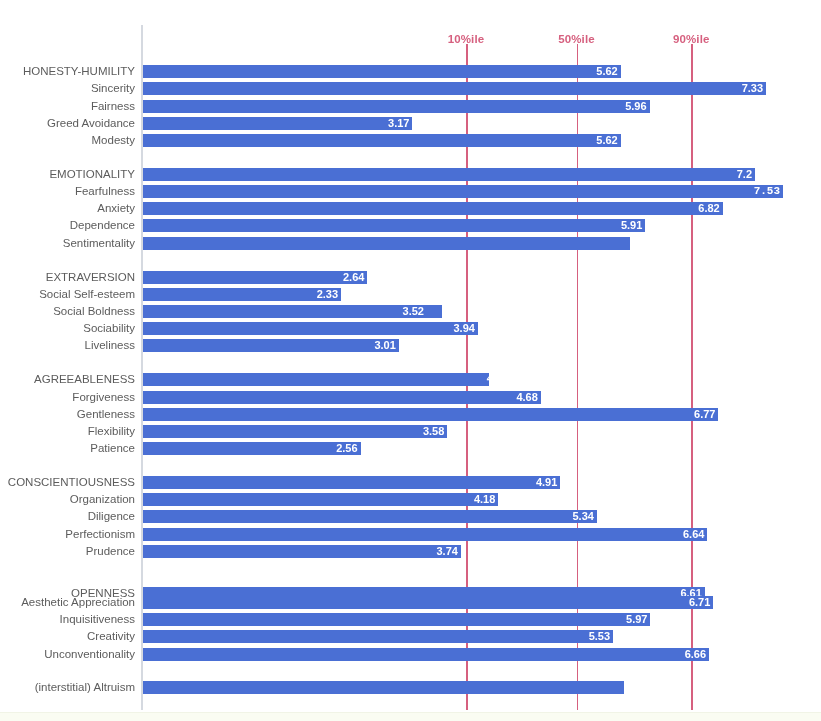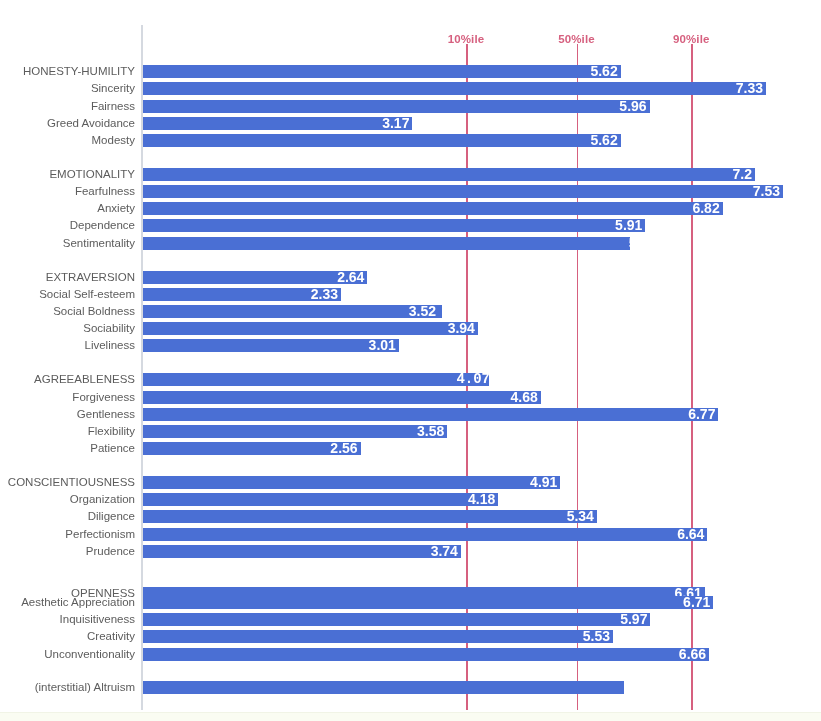--- a/index.html
+++ b/index.html
@@ -82,21 +82,21 @@
     left: 143px;
     top: 2px;
     height: 13px;
     background: #4a6fd4;
   }
   .bar-value {
     position: absolute;
     top: 2px;
     height: 13px;
     line-height: 13px;
-    font-size: 14px;
+    font-size: 11px;
     font-weight: bold;
     color: #ffffff;
     text-align: right;
     padding-right: 3px;
     white-space: nowrap;
     transform: translateX(-100%);
   }
 </style>
 </head>
 <body>
@@ -141,21 +141,21 @@
         <div class="bar-value" style="left: 620.7px;">5.62</div>
       </div>
       <div class="row" style="top: 166px;">
         <div class="row-label">EMOTIONALITY</div>
         <div class="bar" style="width: 612px; background: rgb(74, 111, 212);"></div>
         <div class="bar-value" style="left: 755px;">7.2</div>
       </div>
       <div class="row" style="top: 183px;">
         <div class="row-label">Fearfulness</div>
         <div class="bar" style="width: 640.05px; background: rgb(74, 111, 212);"></div>
-        <div class="bar-value" style="left: 783.05px;">7.53</div>
+        <div class="bar-value" style="left: 783.05px; font-family: Liberation Mono, monospace;">7.53</div>
       </div>
       <div class="row" style="top: 200px;">
         <div class="row-label">Anxiety</div>
         <div class="bar" style="width: 579.7px; background: rgb(74, 111, 212);"></div>
         <div class="bar-value" style="left: 722.7px;">6.82</div>
       </div>
       <div class="row" style="top: 217px;">
         <div class="row-label">Dependence</div>
         <div class="bar" style="width: 502.35px; background: rgb(74, 111, 212);"></div>
         <div class="bar-value" style="left: 645.35px;">5.91</div>
@@ -171,36 +171,36 @@
         <div class="bar-value" style="left: 367.4px;">2.64</div>
       </div>
       <div class="row" style="top: 286px;">
         <div class="row-label">Social Self-esteem</div>
         <div class="bar" style="width: 198.05px; background: rgb(74, 111, 212);"></div>
         <div class="bar-value" style="left: 341.05px;">2.33</div>
       </div>
       <div class="row" style="top: 303px;">
         <div class="row-label">Social Boldness</div>
         <div class="bar" style="width: 299.2px; background: rgb(74, 111, 212);"></div>
-        <div class="bar-value" style="left: 439px; text-align: right;">3.52</div>
+        <div class="bar-value" style="left: 427px; text-align: right;">3.52</div>
       </div>
       <div class="row" style="top: 320px;">
         <div class="row-label">Sociability</div>
         <div class="bar" style="width: 334.9px; background: rgb(74, 111, 212);"></div>
         <div class="bar-value" style="left: 477.9px;">3.94</div>
       </div>
       <div class="row" style="top: 337px;">
         <div class="row-label">Liveliness</div>
         <div class="bar" style="width: 255.85px; background: rgb(74, 111, 212);"></div>
         <div class="bar-value" style="left: 398.85px;">3.01</div>
       </div>
       <div class="row" style="top: 371px;">
         <div class="row-label">AGREEABLENESS</div>
         <div class="bar" style="width: 345.95px; background: rgb(74, 111, 212);"></div>
-        <div class="bar-value" style="left: 493px; font-family: Liberation Mono, monospace;">4.07</div>
+        <div class="bar-value" style="left: 516px; font-family: Liberation Mono, monospace;">4.07</div>
       </div>
       <div class="row" style="top: 389px;">
         <div class="row-label">Forgiveness</div>
         <div class="bar" style="width: 397.8px; background: rgb(74, 111, 212);"></div>
         <div class="bar-value" style="left: 540.8px;">4.68</div>
       </div>
       <div class="row" style="top: 406px;">
         <div class="row-label">Gentleness</div>
         <div class="bar" style="width: 575.45px; background: rgb(74, 111, 212);"></div>
         <div class="bar-value" style="left: 718.45px;">6.77</div>

